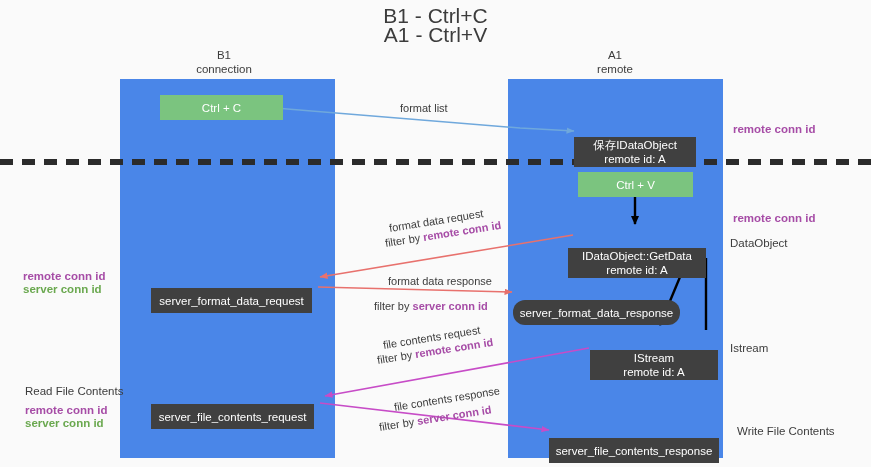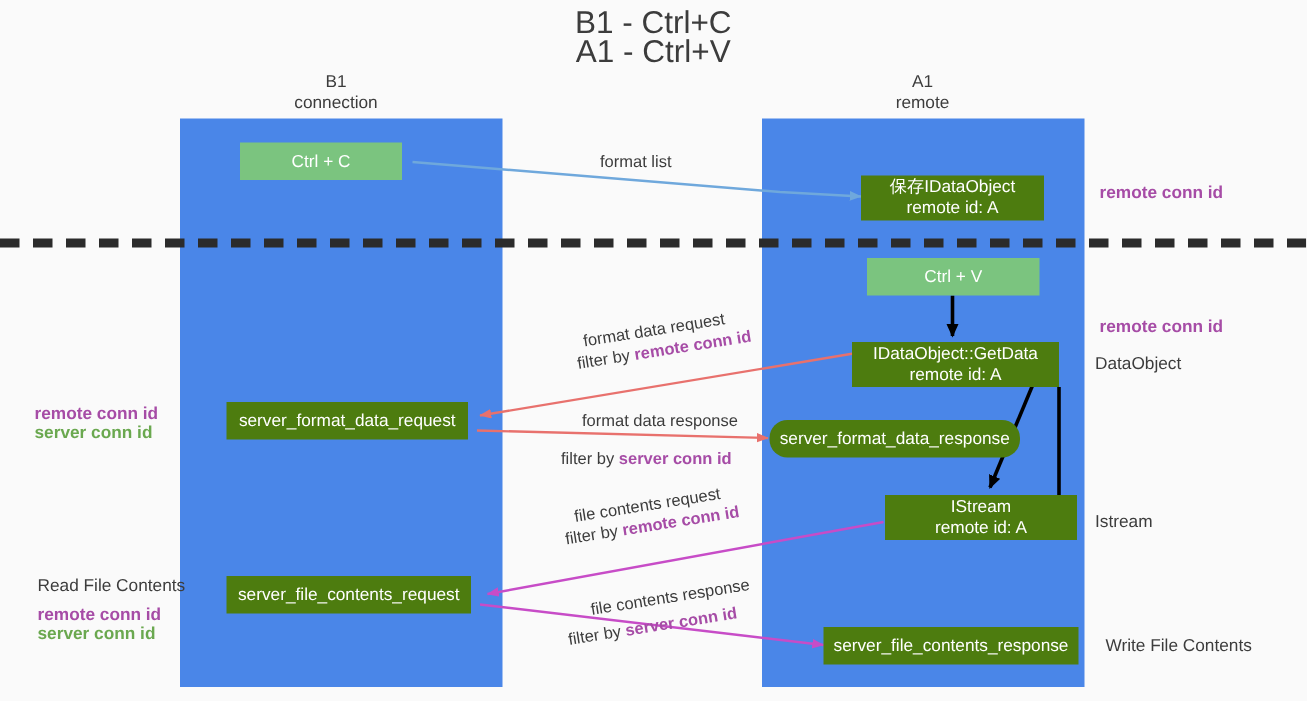--- a/index.html
+++ b/index.html
@@ -55,21 +55,21 @@
     flex-direction: column;
     align-items: center;
     justify-content: center;
     text-align: center;
     color: #ffffff;
     font-size: 11.5px;
     line-height: 14px;
     padding: 2px 4px;
   }
   .node.green  { background: #7bc47f; }
-  .node.orange { background: #4d7c0f; }
+  .node.orange { background: #404040; margin-top: 20px; }
 
   .node .l2 { display: block; }
 
   .obscured {
     display: inline-block;
     color: #ffffff;
     letter-spacing: 0px;
   }
 
   
@@ -156,21 +156,21 @@
 
     <path d="M690,253 L660,325" fill="none" stroke="#000000" stroke-width="2.4" marker-end="url(#ah-black)"></path>
 
     <path d="M589,348 L325,396" fill="none" stroke="#c74cc7" stroke-width="1.6" marker-end="url(#ah-magenta)"></path>
 
     <path d="M320,403 L549,430" fill="none" stroke="#c74cc7" stroke-width="1.6" marker-end="url(#ah-magenta)"></path>
 
     <line x1="706" y1="258" x2="706" y2="330" stroke="#000000" stroke-width="2.4"></line>
   </svg>
 
-  <div class="node green" style="left:160px; top:95px; width:108px; height:25px;">
+  <div class="node green" style="left:160px; top:95px; width:123px; height:25px;">
     <span>Ctrl + C</span>
   </div>
 
   <div class="node orange" style="left:574px; top:117px; width:122px; height:30px;">
     <span><span class="obscured">保存</span><span>IDataObject</span></span>
     <span class="l2">remote id: A</span>
   </div>
 
   <div class="node green" style="left:578px; top:172px; width:115px; height:25px;">
     <span>Ctrl + V</span>

